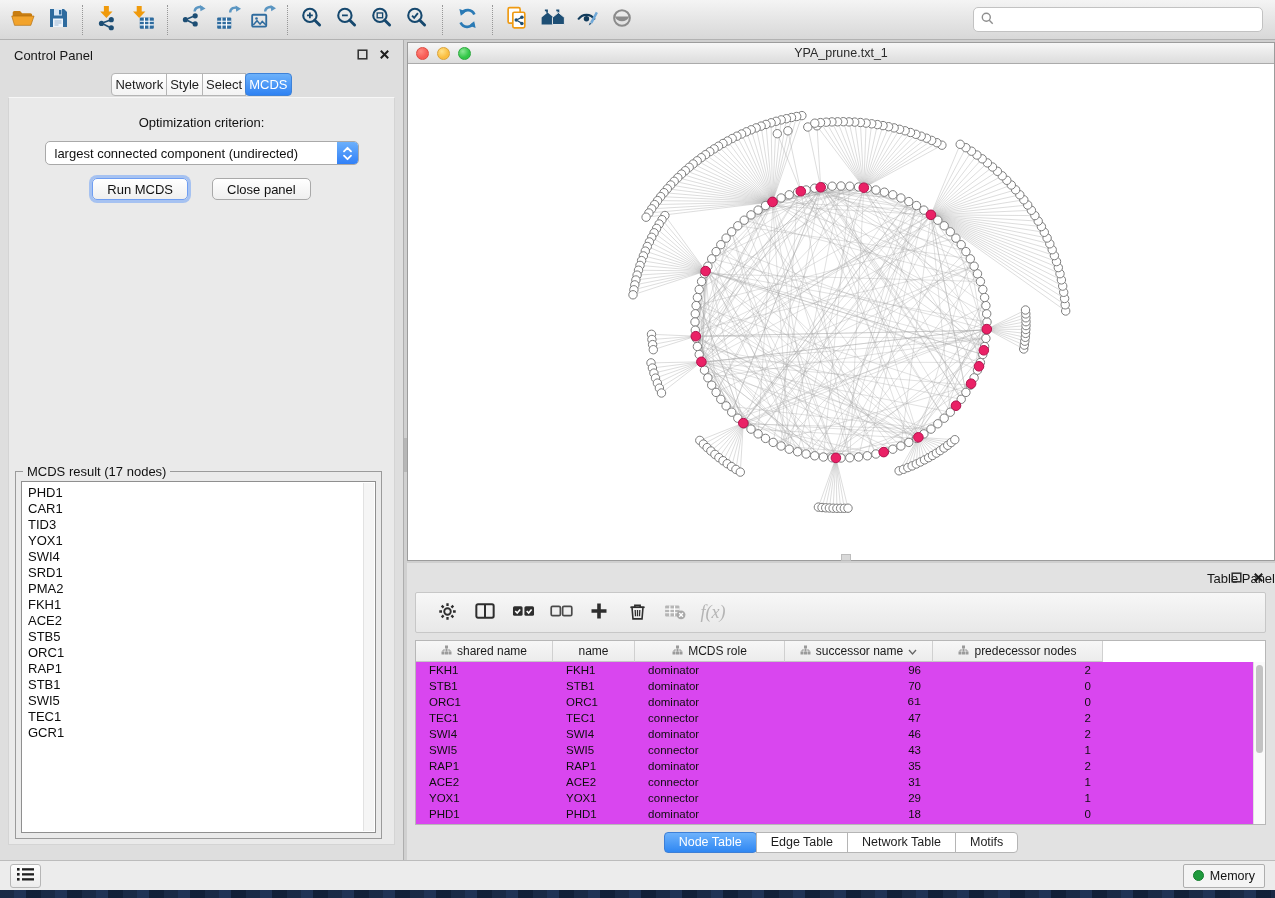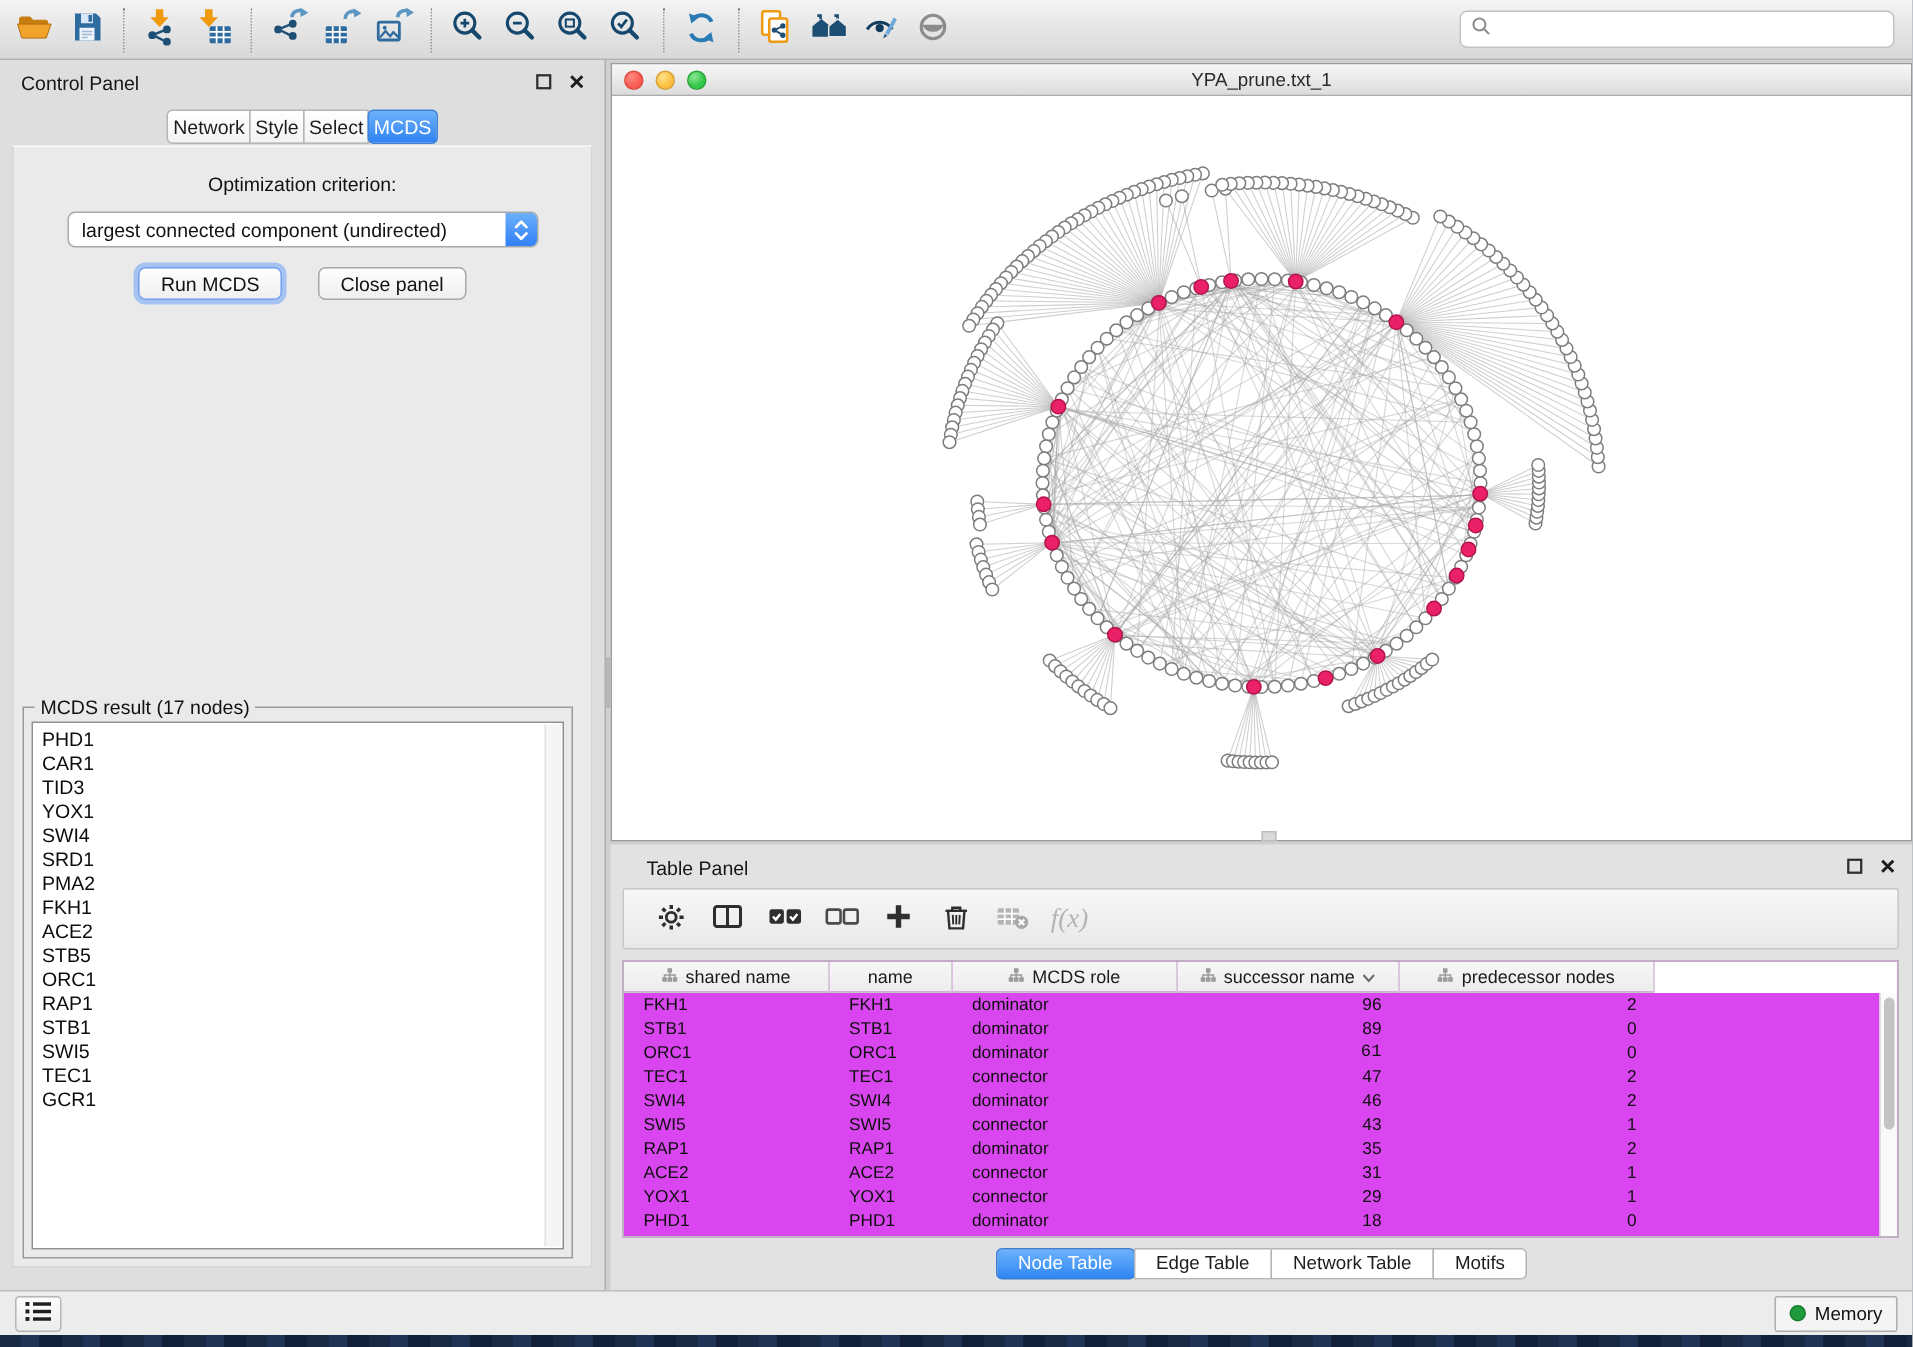--- a/index.html
+++ b/index.html
@@ -1084,21 +1084,21 @@
                 <circle cx="571.0" cy="302.3" r="4.8" fill="#ea2166" stroke="#b5134f" stroke-width="1"></circle>
                 <circle cx="563.1" cy="319.7" r="4.8" fill="#ea2166" stroke="#b5134f" stroke-width="1"></circle>
                 <circle cx="548.0" cy="341.7" r="4.8" fill="#ea2166" stroke="#b5134f" stroke-width="1"></circle>
                 <circle cx="475.7" cy="388.1" r="4.8" fill="#ea2166" stroke="#b5134f" stroke-width="1"></circle>
               </g>
             </svg></div>
         <div class="split-handle"></div>
       </section>
 
       <section class="table-panel">
-        <div class="panel-head" style="padding-left:24px;">
+        <div class="panel-head" style="padding-left:24px;text-align:right;">
           <span>Table Panel</span>
           <span class="win-btns" style="right:10px;">
             <button class="mini-btn">
               <svg width="11" height="11" viewBox="0 0 11 11">
                   <rect x="1.2" y="1.2" width="8.6" height="8.6" fill="none" stroke="#2e2e2e" stroke-width="1.5"></rect>
                 </svg>
             </button>
             <button class="mini-btn">
               <svg width="11" height="11" viewBox="0 0 11 11">
                   <path d="M1.8 1.8l7.4 7.4M9.2 1.8L1.8 9.2" stroke="#1d1d1d" stroke-width="2"></path>
@@ -1215,21 +1215,21 @@
                 <div class="t-cell txt" style="width: 137px;">FKH1</div>
                 <div class="t-cell txt" style="width: 82px;">FKH1</div>
                 <div class="t-cell txt" style="width: 150px;">dominator</div>
                 <div class="t-cell num" style="width: 148px;">96</div>
                 <div class="t-cell num" style="width: 170px;">2</div>
               </div>
               <div class="t-row">
                 <div class="t-cell txt" style="width: 137px;">STB1</div>
                 <div class="t-cell txt" style="width: 82px;">STB1</div>
                 <div class="t-cell txt" style="width: 150px;">dominator</div>
-                <div class="t-cell num" style="width: 148px;">89</div>
+                <div class="t-cell num" style="width: 148px;">70</div>
                 <div class="t-cell num" style="width: 170px;">0</div>
               </div>
               <div class="t-row">
                 <div class="t-cell txt" style="width: 137px;">ORC1</div>
                 <div class="t-cell txt" style="width: 82px;">ORC1</div>
                 <div class="t-cell txt" style="width: 150px;">dominator</div>
                 <div class="t-cell num" style="width: 148px; font-family: Liberation Mono, monospace;">61</div>
                 <div class="t-cell num" style="width: 170px;">0</div>
               </div>
               <div class="t-row">

